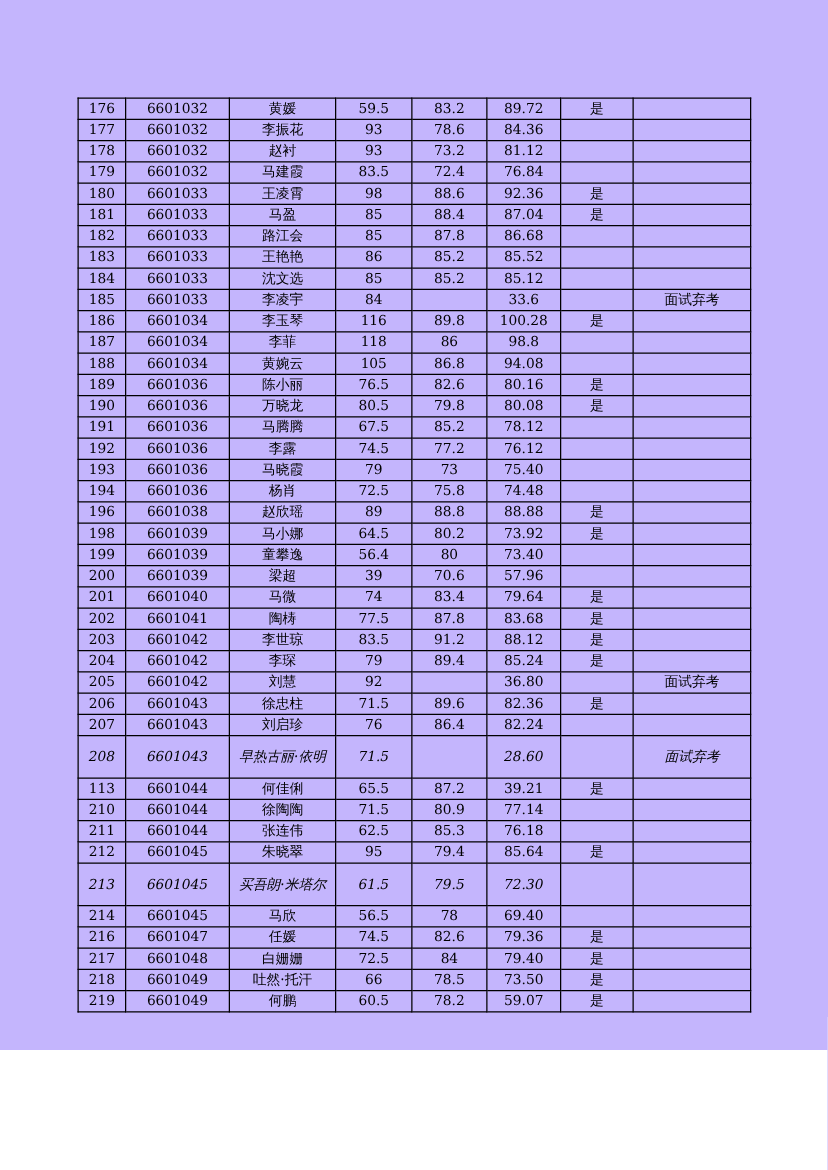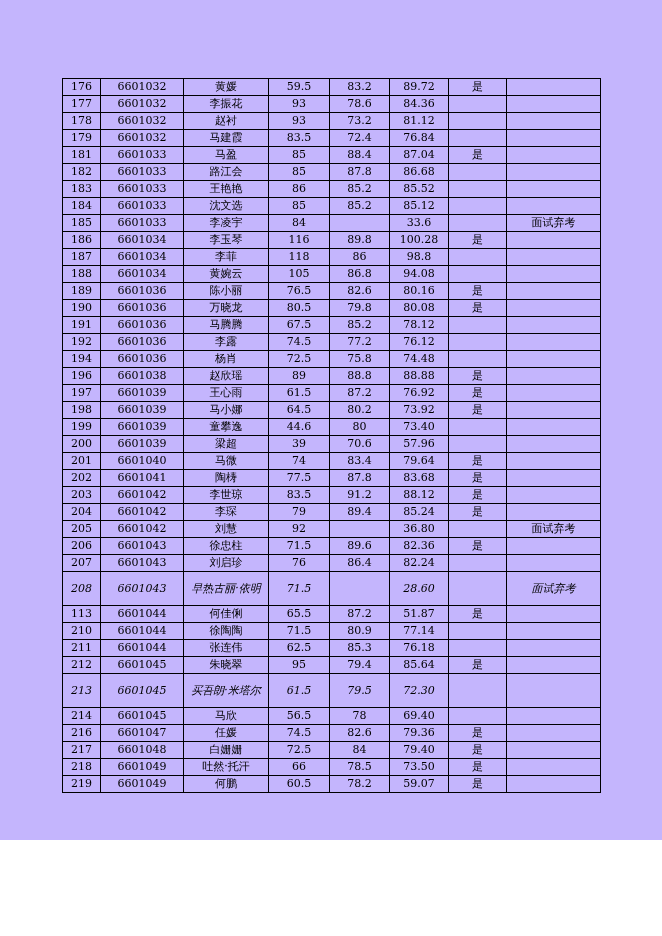--- a/index.html
+++ b/index.html
@@ -95,20 +95,30 @@
           <td class="c0">179</td>
           <td class="c1">6601032</td>
           <td class="c2">马建霞</td>
           <td class="c3">83.5</td>
           <td class="c4">72.4</td>
           <td class="c5">76.84</td>
           <td class="c6"></td>
           <td class="c7"></td>
         </tr>
         <tr>
+          <td class="c0">180</td>
+          <td class="c1">6601033</td>
+          <td class="c2">王凌霄</td>
+          <td class="c3">98</td>
+          <td class="c4">88.6</td>
+          <td class="c5">92.36</td>
+          <td class="c6">是</td>
+          <td class="c7"></td>
+        </tr>
+        <tr>
           <td class="c0">181</td>
           <td class="c1">6601033</td>
           <td class="c2">马盈</td>
           <td class="c3">85</td>
           <td class="c4">88.4</td>
           <td class="c5">87.04</td>
           <td class="c6">是</td>
           <td class="c7"></td>
         </tr>
         <tr>
@@ -215,64 +225,64 @@
           <td class="c0">192</td>
           <td class="c1">6601036</td>
           <td class="c2">李露</td>
           <td class="c3">74.5</td>
           <td class="c4">77.2</td>
           <td class="c5">76.12</td>
           <td class="c6"></td>
           <td class="c7"></td>
         </tr>
         <tr>
+          <td class="c0">193</td>
+          <td class="c1">6601036</td>
+          <td class="c2">马晓霞</td>
+          <td class="c3">79</td>
+          <td class="c4">73</td>
+          <td class="c5">75.40</td>
+          <td class="c6"></td>
+          <td class="c7"></td>
+        </tr>
+        <tr>
           <td class="c0">194</td>
           <td class="c1">6601036</td>
           <td class="c2">杨肖</td>
           <td class="c3">72.5</td>
           <td class="c4">75.8</td>
           <td class="c5">74.48</td>
           <td class="c6"></td>
           <td class="c7"></td>
         </tr>
         <tr>
           <td class="c0">196</td>
           <td class="c1">6601038</td>
           <td class="c2">赵欣瑶</td>
           <td class="c3">89</td>
           <td class="c4">88.8</td>
           <td class="c5">88.88</td>
           <td class="c6">是</td>
           <td class="c7"></td>
         </tr>
         <tr>
-          <td class="c0">197</td>
-          <td class="c1">6601039</td>
-          <td class="c2">王心雨</td>
-          <td class="c3">61.5</td>
-          <td class="c4">87.2</td>
-          <td class="c5">76.92</td>
-          <td class="c6">是</td>
-          <td class="c7"></td>
-        </tr>
-        <tr>
           <td class="c0">198</td>
           <td class="c1">6601039</td>
           <td class="c2">马小娜</td>
           <td class="c3">64.5</td>
           <td class="c4">80.2</td>
           <td class="c5">73.92</td>
           <td class="c6">是</td>
           <td class="c7"></td>
         </tr>
         <tr>
           <td class="c0">199</td>
           <td class="c1">6601039</td>
           <td class="c2">童攀逸</td>
-          <td class="c3">44.6</td>
+          <td class="c3">56.4</td>
           <td class="c4">80</td>
           <td class="c5">73.40</td>
           <td class="c6"></td>
           <td class="c7"></td>
         </tr>
         <tr>
           <td class="c0">200</td>
           <td class="c1">6601039</td>
           <td class="c2">梁超</td>
           <td class="c3">39</td>
@@ -360,21 +370,21 @@
           <td class="c5">28.60</td>
           <td class="c6"></td>
           <td class="c7">面试弃考</td>
         </tr>
         <tr>
           <td class="c0">113</td>
           <td class="c1">6601044</td>
           <td class="c2">何佳俐</td>
           <td class="c3">65.5</td>
           <td class="c4">87.2</td>
-          <td class="c5">51.87</td>
+          <td class="c5">39.21</td>
           <td class="c6">是</td>
           <td class="c7"></td>
         </tr>
         <tr>
           <td class="c0">210</td>
           <td class="c1">6601044</td>
           <td class="c2">徐陶陶</td>
           <td class="c3">71.5</td>
           <td class="c4">80.9</td>
           <td class="c5">77.14</td>

